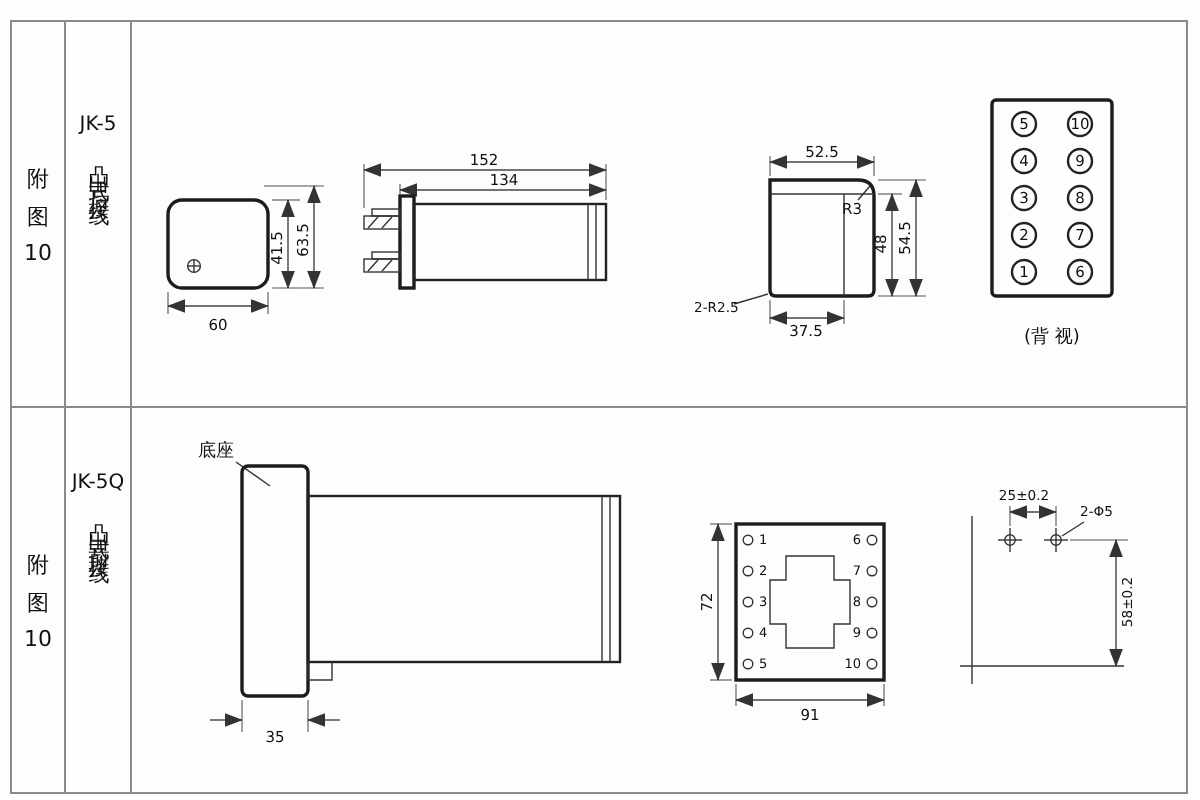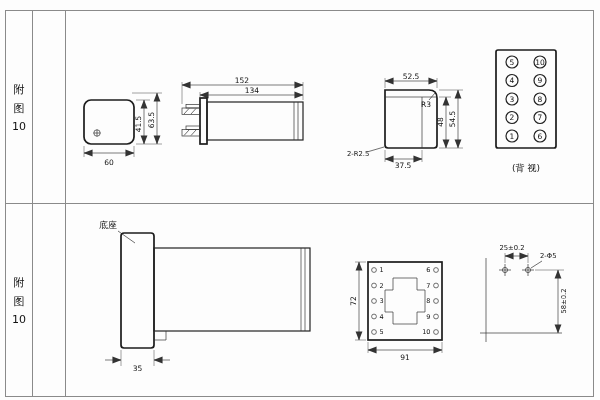--- a/index.html
+++ b/index.html
@@ -48,20 +48,28 @@
     <span>附</span>
     <span>图</span>
     <span>10</span>
   </div>
   <div class="cell fig-cell" style="left:6px;top:204px;width:26px;height:192px">
     <span>附</span>
     <span>图</span>
     <span>10</span>
   </div>
 
+  <div class="cell" style="left:33px;top:11px;width:32px;height:192px;padding-top:46px">
+    <span class="model">JK-5</span>
+    <span class="vert">凸出式后接线</span>
+  </div>
+  <div class="cell" style="left:33px;top:204px;width:32px;height:192px;padding-top:32px">
+    <span class="model">JK-5Q</span>
+    <span class="vert">凸出式前接线</span>
+  </div>
 
   <svg class="draw" style="left:72px;top:86px" width="112" height="90" viewBox="0 0 112 90">
     <rect class="outline" x="12" y="14" width="50" height="44" rx="7"></rect>
     <circle class="thin" cx="25" cy="47" r="3.2"></circle>
     <line class="thin" x1="21.5" y1="47" x2="28.5" y2="47"></line>
     <line class="thin" x1="25" y1="43.5" x2="25" y2="50.5"></line>
     <line class="ext" x1="12" y1="60" x2="12" y2="71"></line>
     <line class="ext" x1="62" y1="60" x2="62" y2="71"></line>
     <line class="dim" x1="12" y1="67" x2="62" y2="67" marker-start="url(#arr)" marker-end="url(#arr)"></line>
     <text x="37" y="79" text-anchor="middle">60</text>

